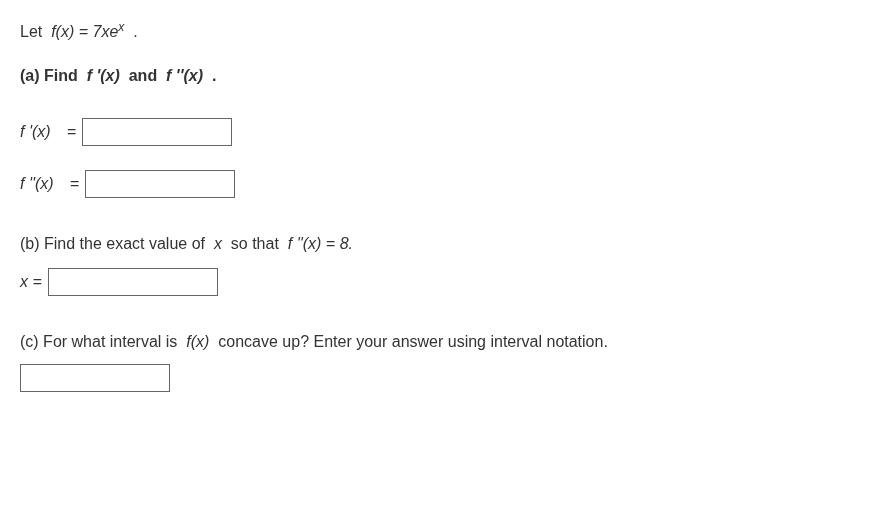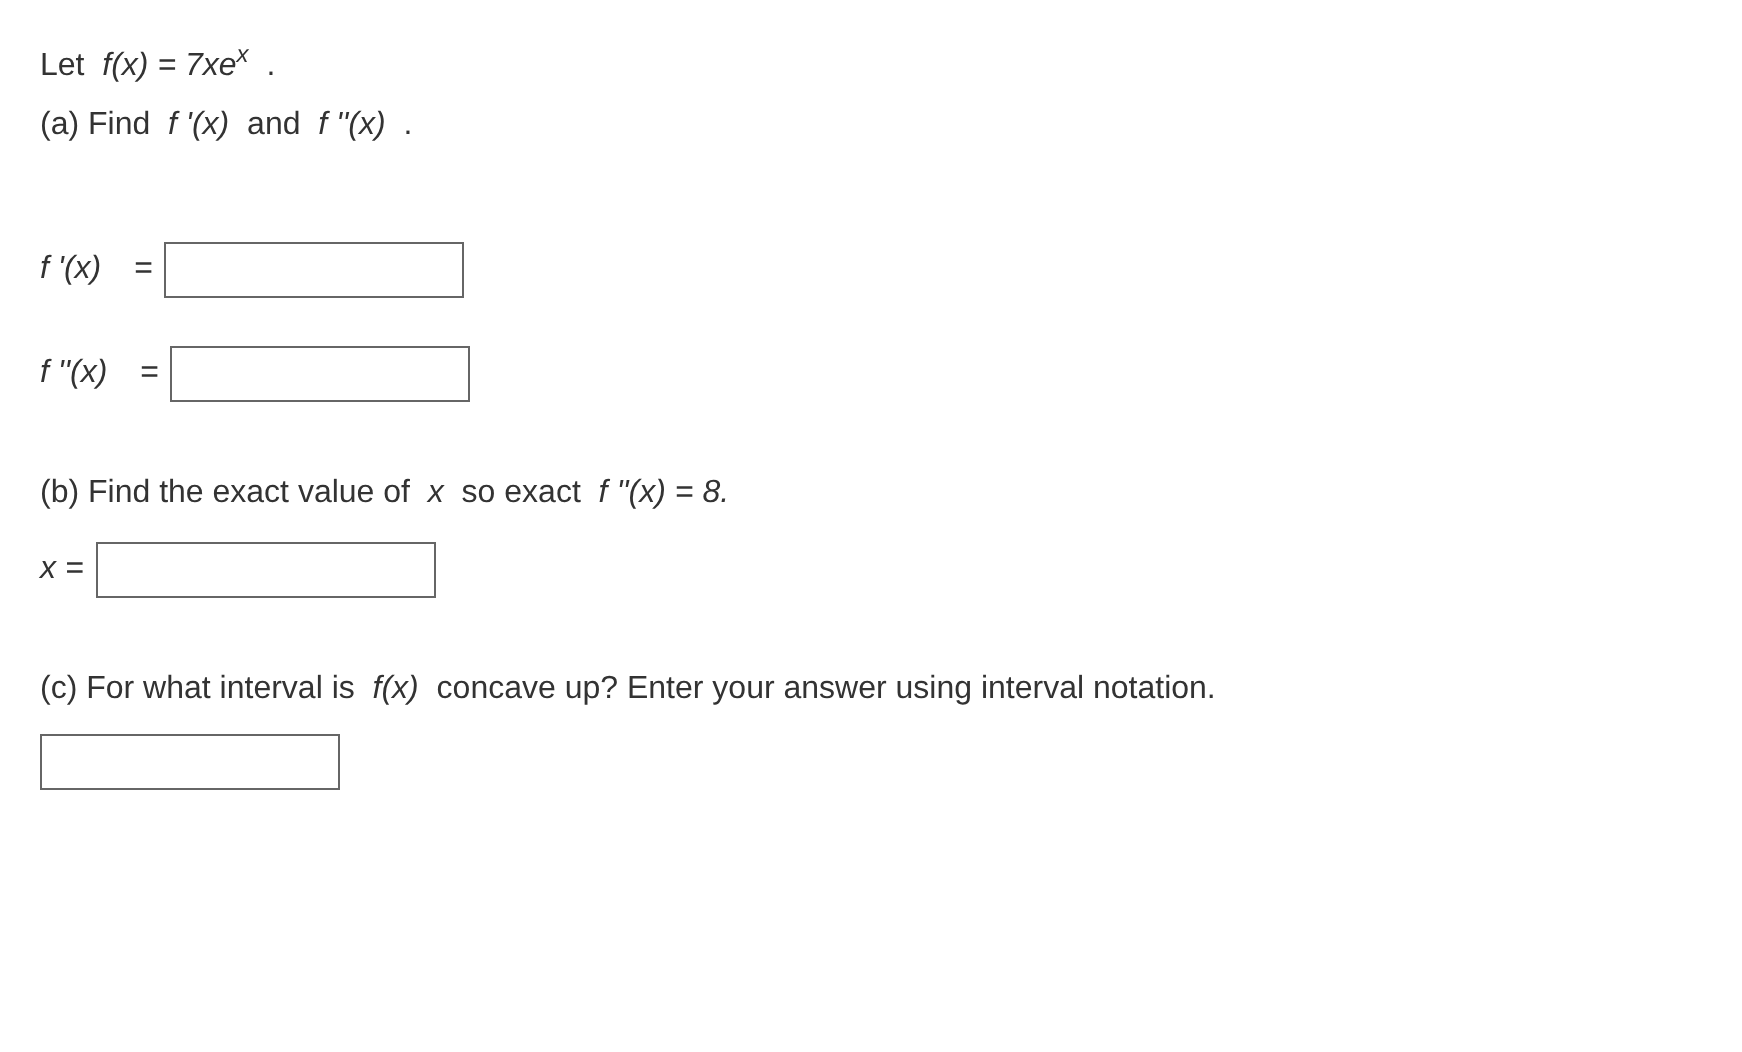--- a/index.html
+++ b/index.html
@@ -7,21 +7,21 @@
     padding: 18px 20px;
     font-family: Verdana, Geneva, sans-serif;
     font-size: 16px;
     color: #333;
     background: #fff;
     width: 871px;
     box-sizing: border-box;
     line-height: 1.5;
   }
   .line {
-    margin-bottom: 6px;
+    margin-bottom: 20px;
   }
   .fn { font-style: italic; font-family: Verdana, Geneva, sans-serif; }
   .box {
     display: inline-block;
     border: 1px solid #666;
     height: 28px;
     vertical-align: middle;
     background: #fff;
     box-sizing: border-box;
     padding: 2px 4px;
@@ -39,21 +39,21 @@
 </style>
 </head>
 <body>
 
 <div class="line">
   <span>Let</span>
   <span>&nbsp;</span><span class="fn">f(x) = 7xe</span><sup class="fn">x</sup>
   <span>&nbsp;</span><span>.</span>
 </div>
 
-<div class="line" style="margin-bottom:46px;">
+<div class="line" style="margin-bottom:30px;font-weight:bold;">
   <span>(a) Find</span>
   <span>&nbsp;</span><span class="fn">f '(x)</span>
   <span>&nbsp;</span><span>and</span>
   <span>&nbsp;</span><span class="fn">f ''(x)</span>
   <span>&nbsp;</span><span>.</span>
 </div>
 
 <div class="row">
   <span class="fn">f '(x)</span>
   <span>&nbsp;</span>
@@ -64,21 +64,21 @@
 <div class="row" style="margin-bottom:34px;">
   <span class="fn">f ''(x)</span>
   <span>&nbsp;</span>
     <span>=</span>
   <span class="box w150"></span>
 </div>
 
 <div class="line" style="margin-bottom:12px;">
   <span>(b) Find the exact value of</span>
   <span>&nbsp;</span><span class="fn">x</span>
-  <span>&nbsp;</span><span>so exact</span>
+  <span>&nbsp;</span><span>so that</span>
   <span>&nbsp;</span><span class="fn">f ''(x) = 8.</span>
 </div>
 
 <div class="row" style="margin-bottom:34px;">
   <span class="fn">x =</span>
   <span class="box w170"></span>
 </div>
 
 <div class="line" style="margin-bottom:10px;">
   <span>(c) For what interval is</span>

